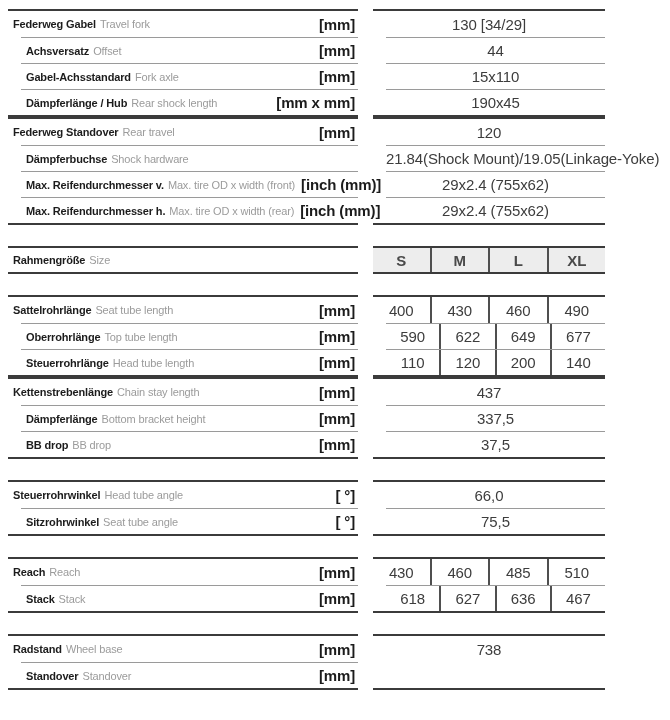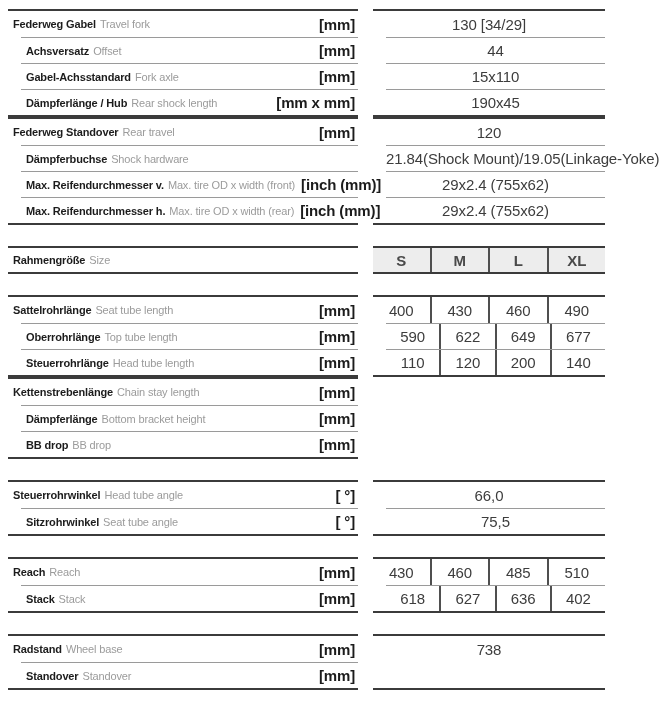--- a/index.html
+++ b/index.html
@@ -229,20 +229,31 @@
             <div class="en">Bottom bracket height</div>
             <div class="unit">[mm]</div>
           </div>
           <div class="lrow">
             <div class="de">BB drop</div>
             <div class="en">BB drop</div>
             <div class="unit">[mm]</div>
           </div>
         </div>
         <div class="col-gap"></div>
+        <div class="col-right">
+          <div class="rrow">
+            <div class="rcell">437</div>
+          </div>
+          <div class="rrow">
+            <div class="rcell">337,5</div>
+          </div>
+          <div class="rrow">
+            <div class="rcell">37,5</div>
+          </div>
+        </div>
       </div>
       <div class="block">
         <div class="col-left">
           <div class="lrow">
             <div class="de">Steuerrohrwinkel</div>
             <div class="en">Head tube angle</div>
             <div class="unit">[ °]</div>
           </div>
           <div class="lrow">
             <div class="de">Sitzrohrwinkel</div>
@@ -278,21 +289,21 @@
           <div class="rrow">
             <div class="rcell">430</div>
             <div class="rcell">460</div>
             <div class="rcell">485</div>
             <div class="rcell">510</div>
           </div>
           <div class="rrow">
             <div class="rcell">618</div>
             <div class="rcell">627</div>
             <div class="rcell">636</div>
-            <div class="rcell">402</div>
+            <div class="rcell">467</div>
           </div>
         </div>
       </div>
       <div class="block">
         <div class="col-left">
           <div class="lrow">
             <div class="de">Radstand</div>
             <div class="en">Wheel base</div>
             <div class="unit">[mm]</div>
           </div>

